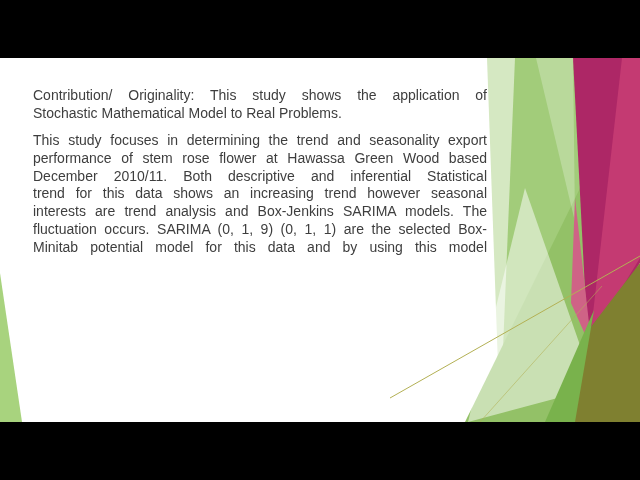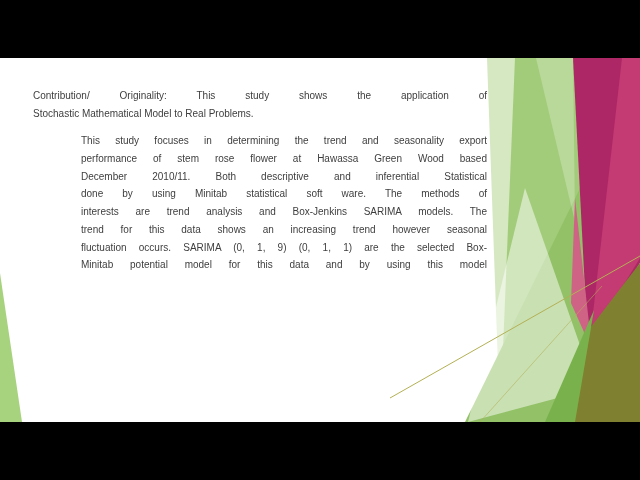--- a/index.html
+++ b/index.html
@@ -10,24 +10,24 @@
   .bar{position:absolute;left:0;width:640px;background:#000;}
   .bar.top{top:0;height:58px;}
   .bar.bottom{top:422px;height:58px;}
   .slide{
     position:absolute;left:0;top:58px;width:640px;height:364px;
     background:#ffffff;overflow:hidden;
   }
   .decor-svg{position:absolute;left:0;top:0;width:640px;height:364px;display:block;}
   .textblock{
     position:absolute;left:33px;top:29px;width:454px;
-    color:#3e3e3e;font-size:10px;line-height:17.75px;
+    color:#3e3e3e;font-size:14px;line-height:17.75px;
   }
   .para{margin:0 0 9.5px 0;}
-  .para:last-child{margin-bottom:0;margin-left:48px;}
+  .para:last-child{margin-bottom:0;}
   .line{text-align:justify;text-align-last:justify;}
   .line.last{text-align-last:left;}
 </style>
 </head>
 <body>
 
 <div>
 
   <div class="bar top"></div>
 
@@ -51,23 +51,22 @@
 
     <div class="textblock" style="color: rgb(62, 62, 62);">
         <div class="para">
           <div class="line">Contribution/ Originality: This study shows the application of</div>
           <div class="line last">Stochastic Mathematical Model to Real Problems.</div>
         </div>
         <div class="para">
           <div class="line">This study focuses in determining the trend and seasonality export</div>
           <div class="line">performance of stem rose flower at Hawassa Green Wood based</div>
           <div class="line">December 2010/11. Both descriptive and inferential Statistical</div>
-          <div class="line">done by using Minitab statistical soft ware. The methods of</div>
+          <div class="line">trend for this data shows an increasing trend however seasonal</div>
           <div class="line">interests are trend analysis and Box-Jenkins SARIMA models. The</div>
-          <div class="line">trend for this data shows an increasing trend however seasonal</div>
           <div class="line">fluctuation occurs. SARIMA (0, 1, 9) (0, 1, 1) are the selected Box-</div>
           <div class="line">Minitab potential model for this data and by using this model</div>
         </div>
       </div>
 
   </div>
 
   <div class="bar bottom"></div>
 
 </div>

